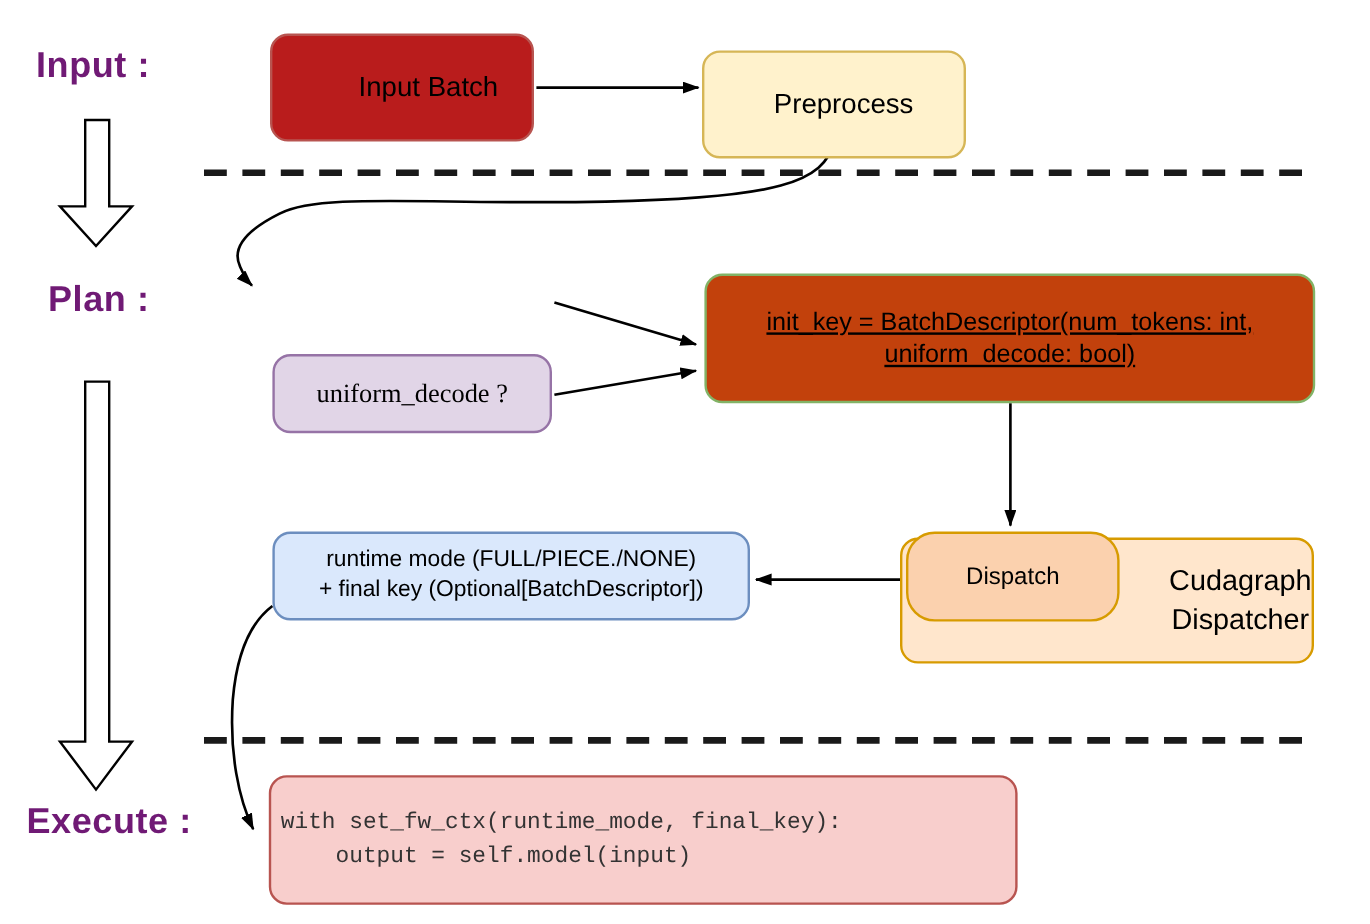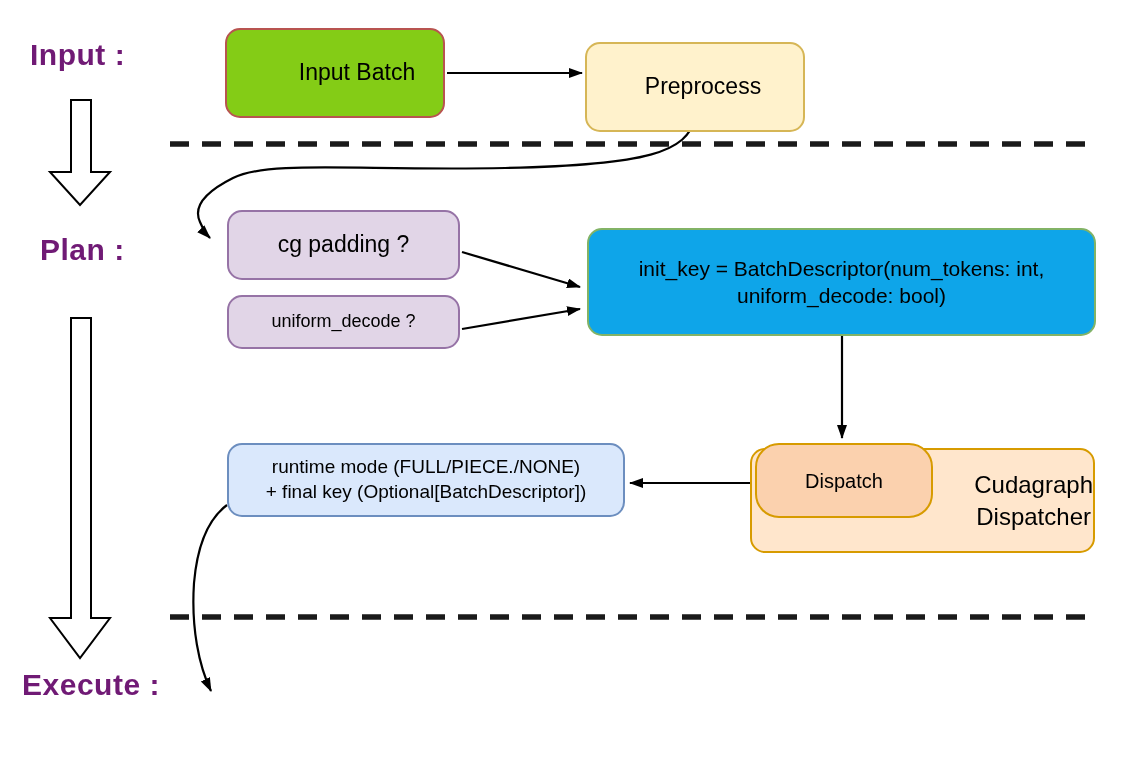--- a/index.html
+++ b/index.html
@@ -31,21 +31,21 @@
     align-items:center;
     justify-content:center;
     text-align:center;
     color:#000000;
     line-height:1.3;
   }
   .node .lbl{white-space:pre-line;}
   #node-input-batch{left:225px;top:28px;width:220px;height:90px;font-size:23px;}
   #node-preprocess{left:585px;top:42px;width:220px;height:90px;font-size:23px;padding-left:16px;}
   #node-cg-padding{left:227px;top:210px;width:233px;height:70px;font-size:23px;}
-  #node-uniform-decode{left:227px;top:295px;width:233px;height:54px;font-size:18px;}
+  #node-uniform-decode{left:227px;top:295px;width:233px;height:66px;font-size:22px;font-family:Liberation Serif, serif;}
   #node-init-key{left:587px;top:228px;width:509px;height:108px;font-size:21px;}
   #node-cudagraph-dispatcher{left:750px;top:448px;width:345px;height:105px;font-size:24px;justify-content:flex-end;}
   #node-dispatch{left:755px;top:443px;width:178px;height:75px;font-size:20px;border-radius:12px;}
   #node-runtime-mode{left:227px;top:443px;width:398px;height:74px;font-size:19px;}
   #node-execute-code{
     left:224px;top:646px;width:624px;height:108px;
     font-family:"Liberation Mono", monospace;
     font-size:19px;
     justify-content:flex-start;
     text-align:left;
@@ -78,49 +78,50 @@
     <path d="M462,329 L580,309" fill="none" stroke="#000000" stroke-width="2.2" marker-end="url(#ah)"></path>
     <path d="M842,336 L842,438" fill="none" stroke="#000000" stroke-width="2.2" marker-end="url(#ah)"></path>
     <path d="M753,483 L630,483" fill="none" stroke="#000000" stroke-width="2.2" marker-end="url(#ah)"></path>
     <path d="M227,505 C207,520 197,548 194,583 C191,628 199,666 211,691" fill="none" stroke="#000000" stroke-width="2.2" marker-end="url(#ah)"></path>
   </svg>
 
   <div class="section-label" id="lbl-input">Input :</div>
   <div class="section-label" id="lbl-plan">Plan :</div>
   <div class="section-label" id="lbl-execute">Execute :</div>
 
-  <div class="node" id="node-input-batch" style="background-color: #84cc16; border-color: rgb(184, 84, 80); padding-left: 44px;">
+  <div class="node" id="node-input-batch" style="background-color: #b91c1c; border-color: rgb(184, 84, 80); padding-left: 44px;">
     <span class="lbl">Input Batch</span>
   </div>
 
   <div class="node" id="node-preprocess" style="background-color: rgb(255, 242, 204); border-color: rgb(214, 182, 86);">
     <span class="lbl">Preprocess</span>
   </div>
 
-  <div class="node" id="node-cg-padding" style="background-color: rgb(225, 213, 231); border-color: rgb(150, 115, 166);">
-    <span class="lbl">cg padding ?</span>
-  </div>
 
   <div class="node" id="node-uniform-decode" style="background-color: rgb(225, 213, 231); border-color: rgb(150, 115, 166);">
     <span class="lbl">uniform_decode ?</span>
   </div>
 
-  <div class="node" id="node-init-key" style="background-color: #0ea5e9; border-color: rgb(130, 179, 102);">
+  <div class="node" id="node-init-key" style="background-color: #c2410c; border-color: rgb(130, 179, 102); text-decoration: underline;">
     <span class="lbl">init_key = BatchDescriptor(num_tokens: int,
 uniform_decode: bool)</span>
   </div>
 
   <div class="node" id="node-cudagraph-dispatcher" style="background-color: rgb(255, 230, 204); border-color: rgb(215, 155, 0);">
     <span class="lbl">Cudagraph
 Dispatcher</span>
   </div>
 
   <div class="node" id="node-dispatch" style="background-color: rgb(251, 209, 174); border-color: rgb(215, 155, 0); border-radius: 24px;">
     <span class="lbl">Dispatch</span>
   </div>
 
   <div class="node" id="node-runtime-mode" style="background-color: rgb(218, 232, 252); border-color: rgb(108, 142, 191);">
     <span class="lbl">runtime mode (FULL/PIECE./NONE)
 + final key (Optional[BatchDescriptor])</span>
   </div>
 
+  <div class="node" id="node-execute-code" style="background-color: rgb(248, 206, 204); border-color: rgb(184, 84, 80);">
+    <span class="lbl">with set_fw_ctx(runtime_mode, final_key):
+    output = self.model(input)</span>
+  </div>
 
 </div>
 
 </body></html>

